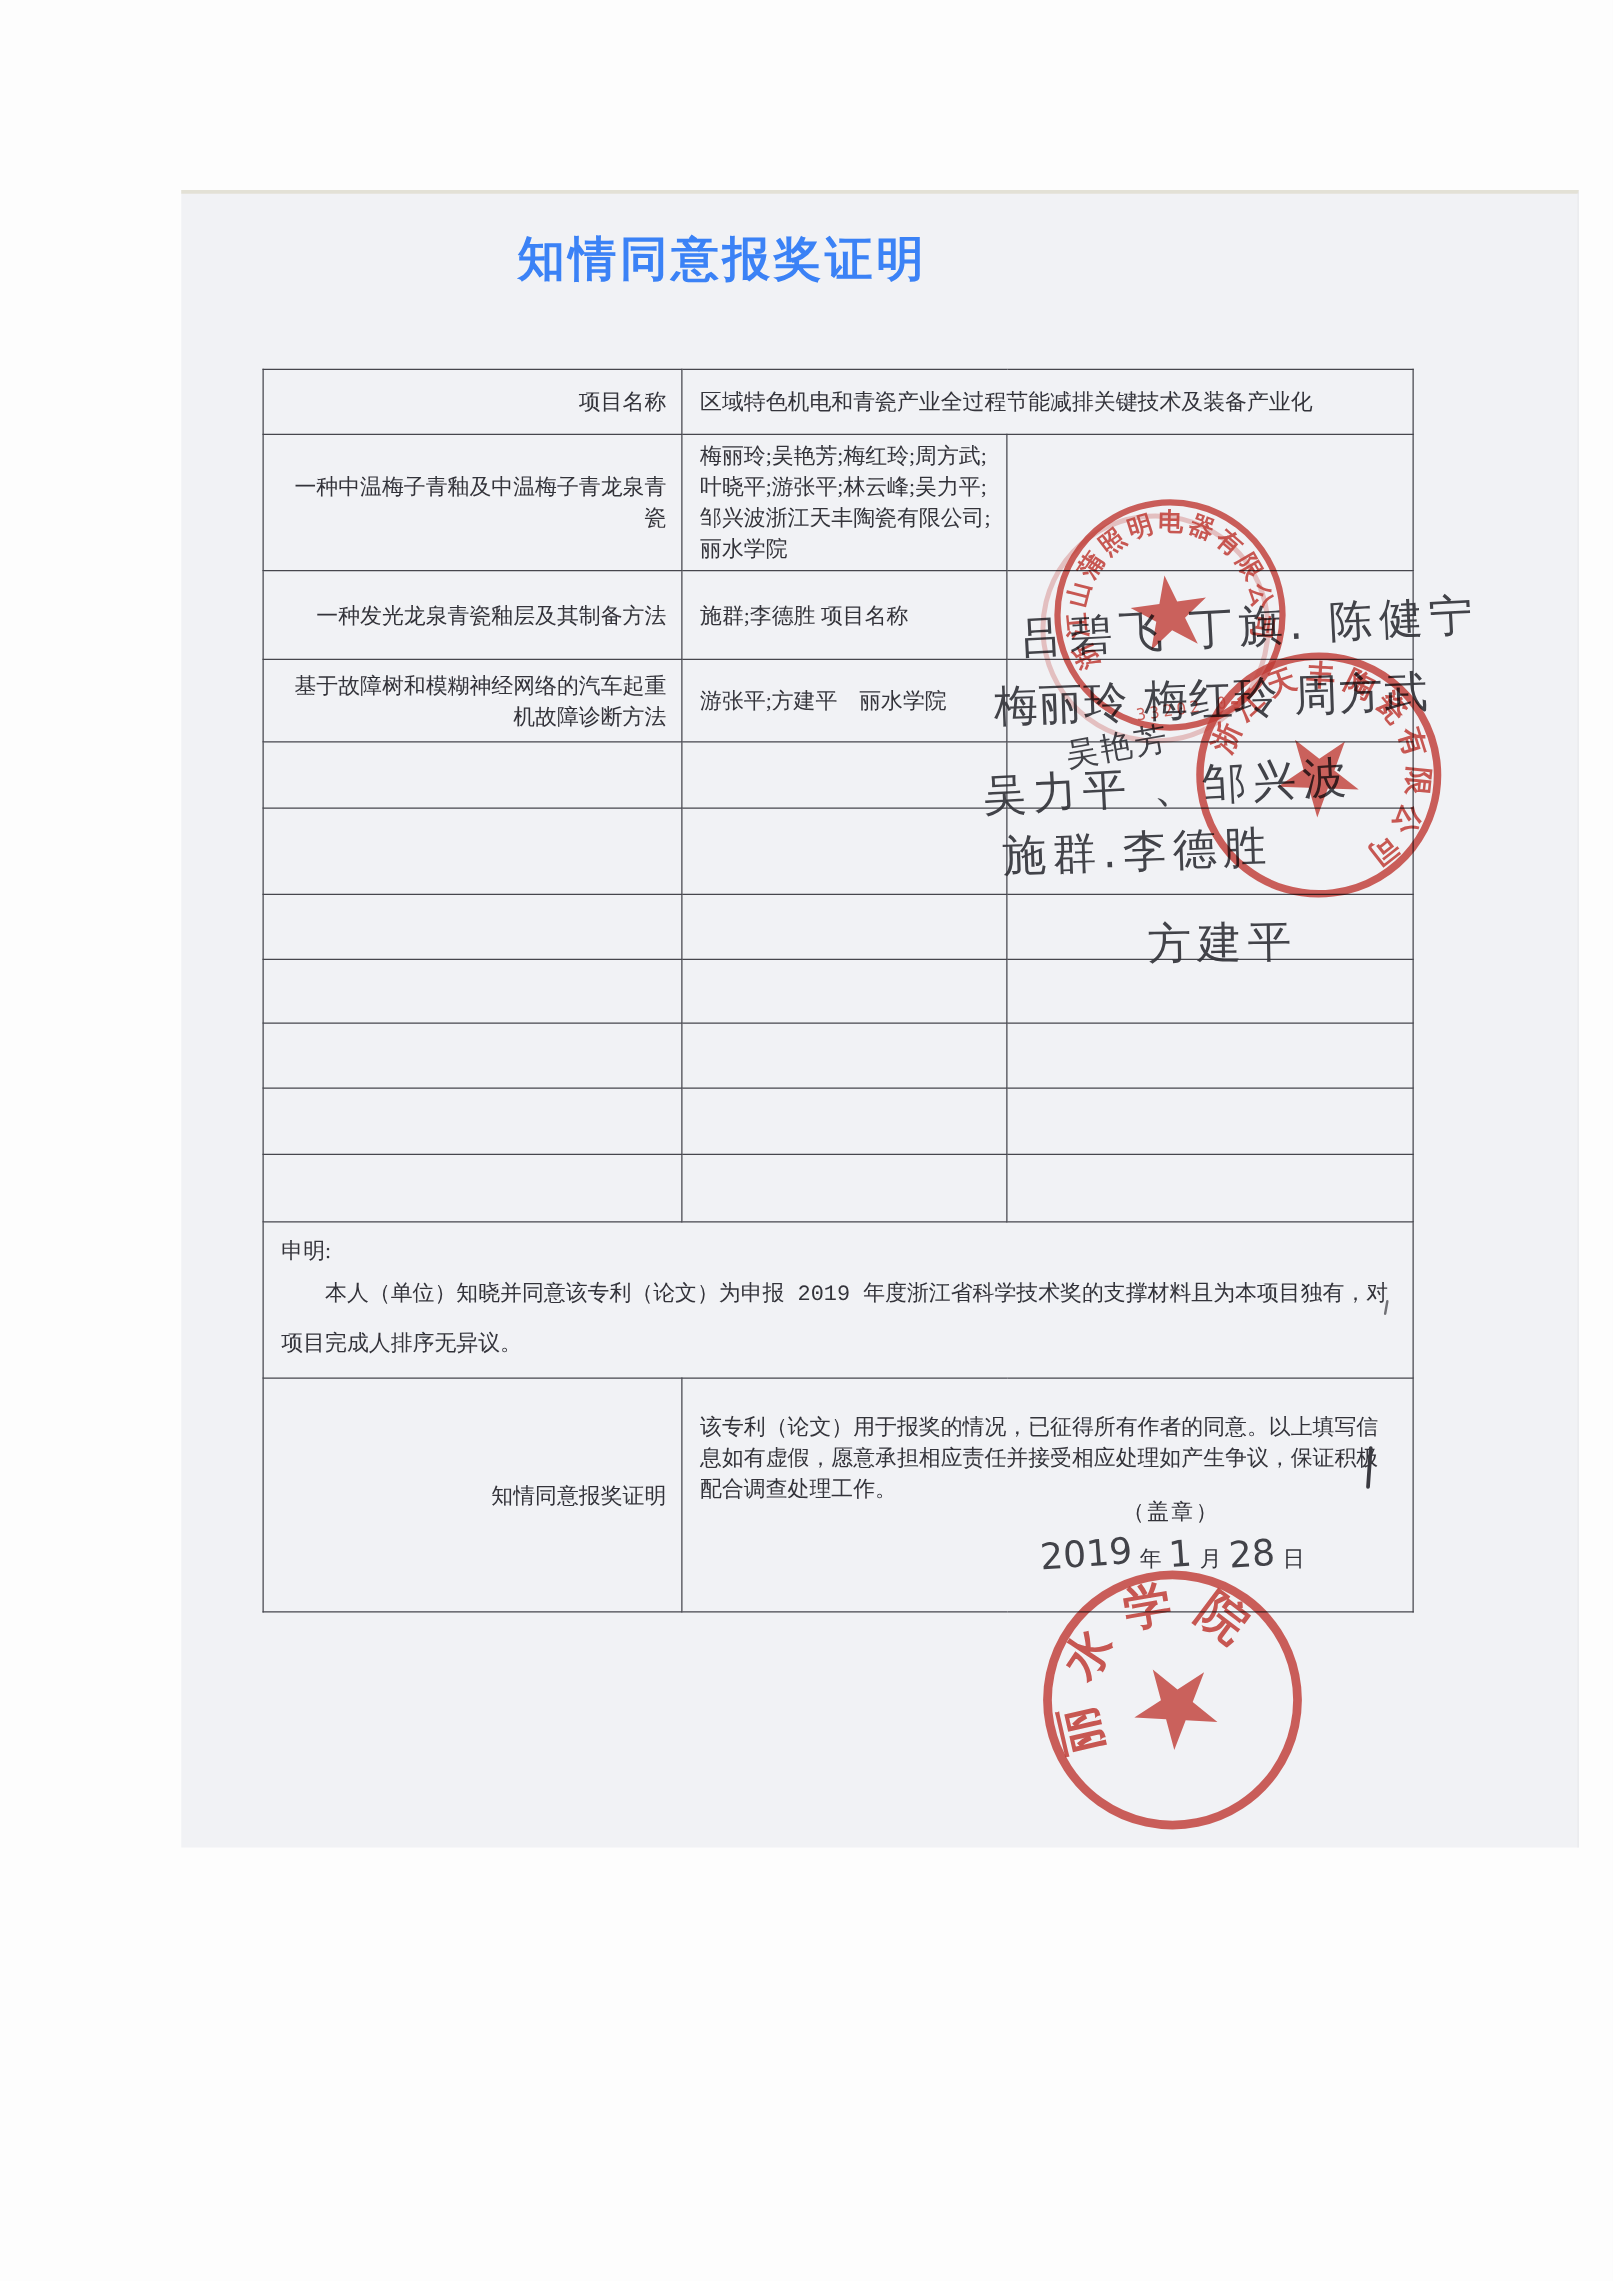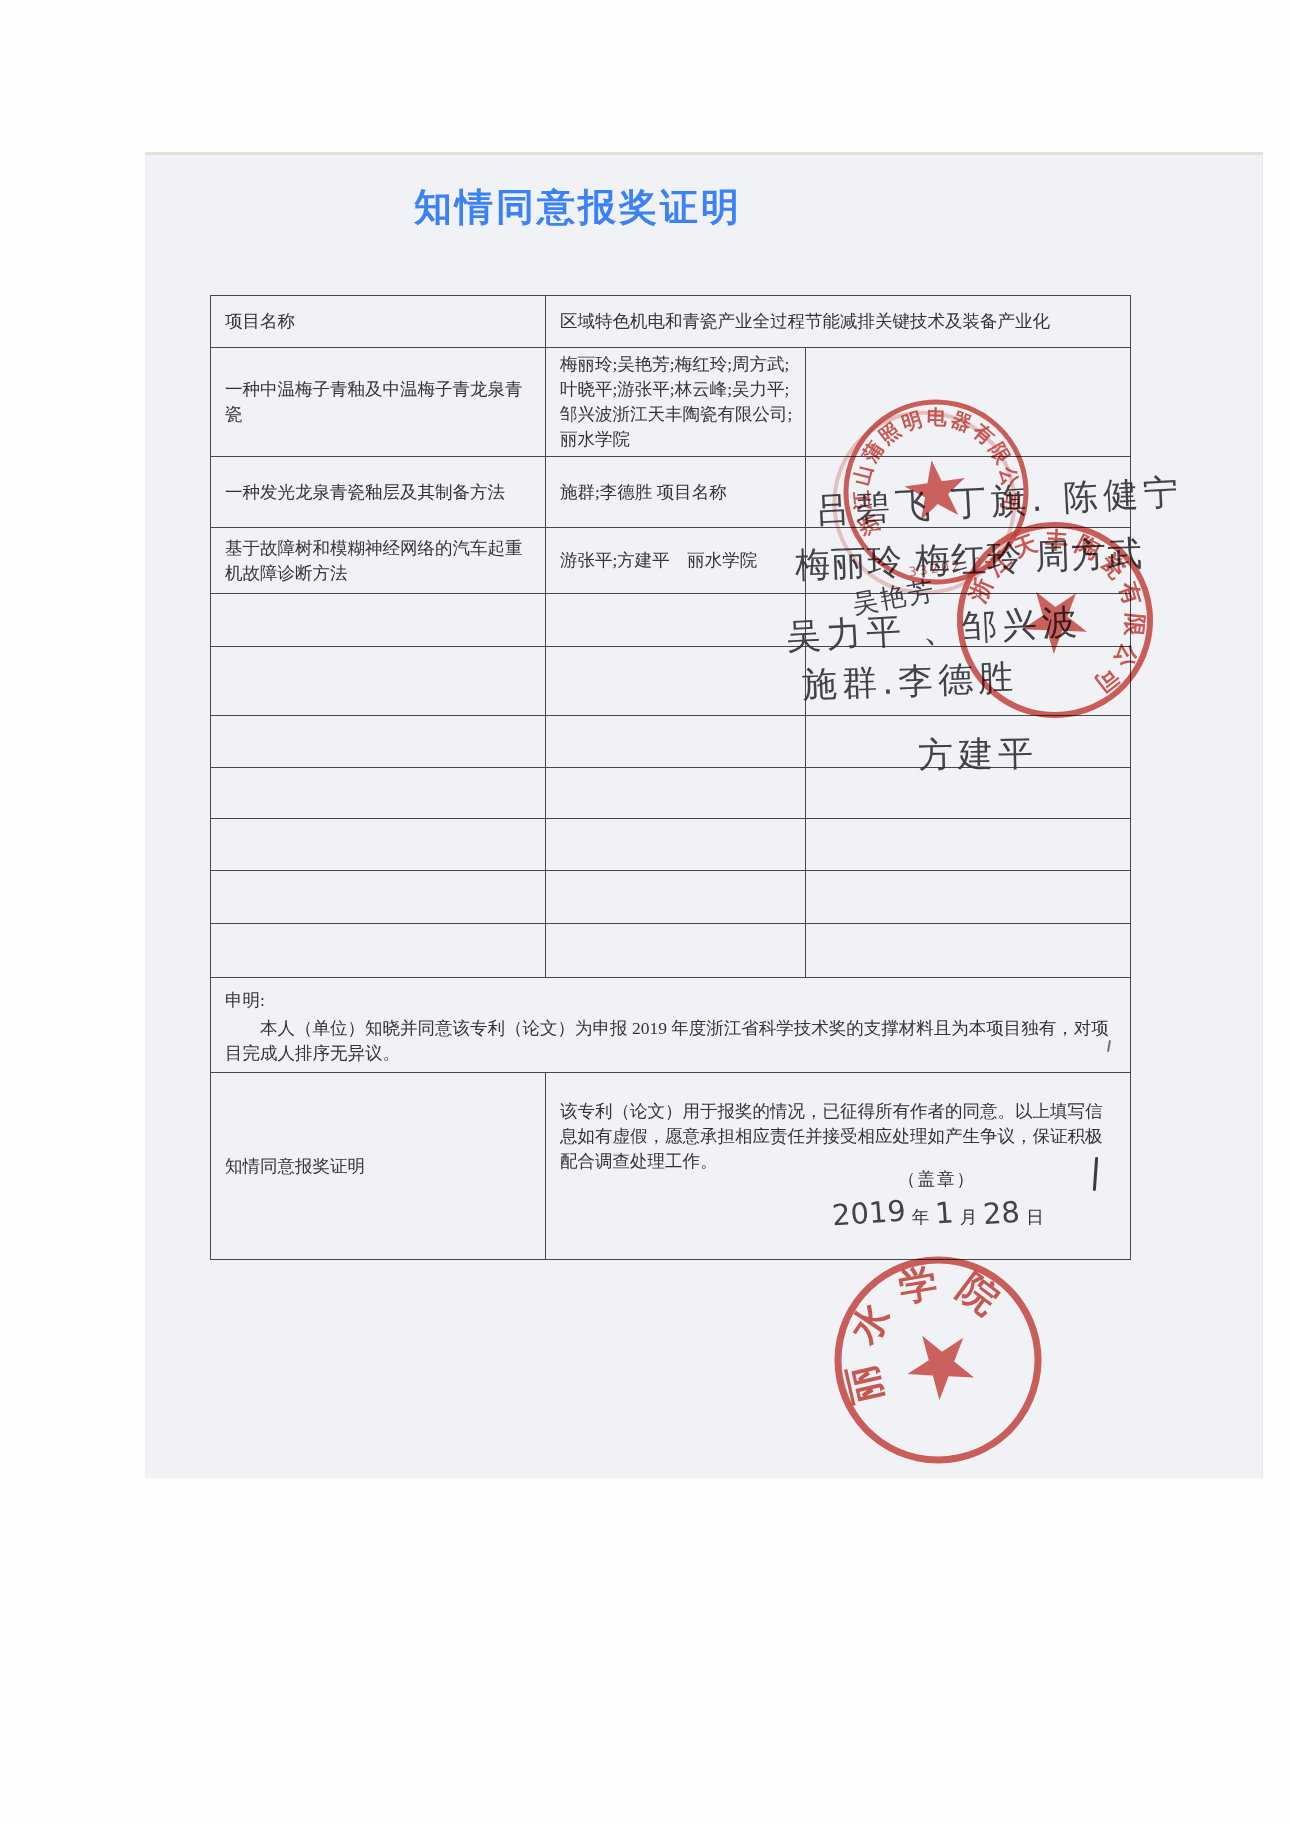--- a/index.html
+++ b/index.html
@@ -7,25 +7,25 @@
         font-family:"Liberation Serif","DejaVu Serif",serif;color:#2f2f35;}
   .paper{position:absolute;left:145px;top:152px;width:1117px;height:1323px;
          background:#f1f2f5;border-top:3px solid #e3e1d6;border-right:1px solid #e9e9ec;}
   .title{position:absolute;left:118px;top:182px;width:920px;text-align:center;
          font-size:38px;font-weight:bold;letter-spacing:3px;color:#3b82f6;}
   table.form{position:absolute;left:210px;top:295px;width:920px;
              border-collapse:collapse;table-layout:fixed;}
   table.form td{border:1.5px solid #46464d;vertical-align:middle;
                 font-size:17.5px;line-height:25px;color:#33333a;
                 padding:4px 12px 4px 14px;overflow:hidden;}
-  td.lab{padding-left:15px;}
+  td.lab{padding-left:15px;text-align:right;}
   td.sign-hd{text-align:center;padding:4px 6px;}
   .statement-cell{vertical-align:top !important;padding:10px 16px 6px 14px !important;}
   .statement-cell .hd{margin:0;}
-  .statement-cell .bd{margin:3px 0 0 0;text-indent:2em;line-height:25px;}
+  .statement-cell .bd{margin:3px 0 0 0;text-indent:2em;line-height:40px;font-family:Liberation Mono, monospace;}
   .opinion-cell{position:relative;vertical-align:top !important;
                 padding:26px 16px 0 14px !important;line-height:25px;}
   .seal-hint{position:absolute;left:352px;top:94px;letter-spacing:2px;}
   .date-line{position:absolute;left:286px;top:128px;white-space:nowrap;}
   .date-line .u{font-size:17.5px;margin:0 6px;}
   .hand{font-family:"DejaVu Sans",sans-serif;color:#34353b;opacity:.92;}
   .sig{position:absolute;white-space:nowrap;font-size:35px;transform:rotate(-3deg);
        letter-spacing:5px;}
   .sig.small{font-size:26px;letter-spacing:2px;}
   .date-line .hand{font-size:29px;display:inline-block;transform:rotate(-4deg);}

